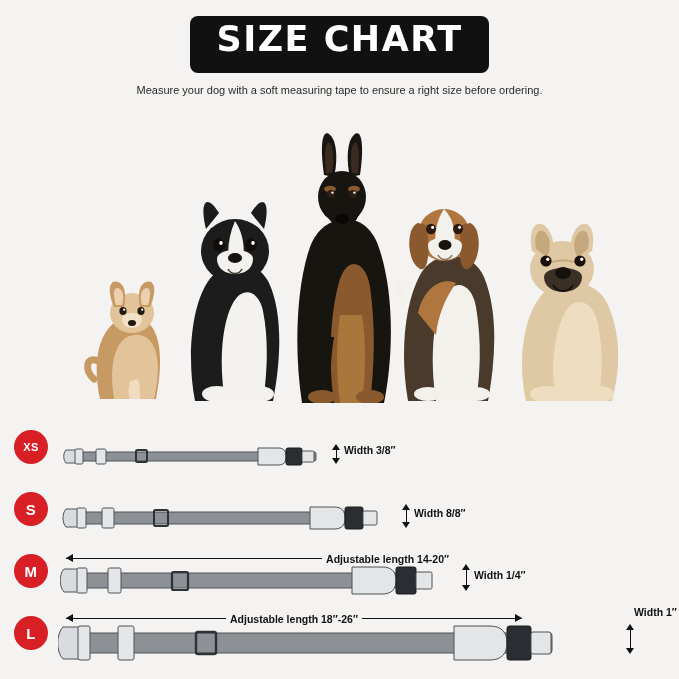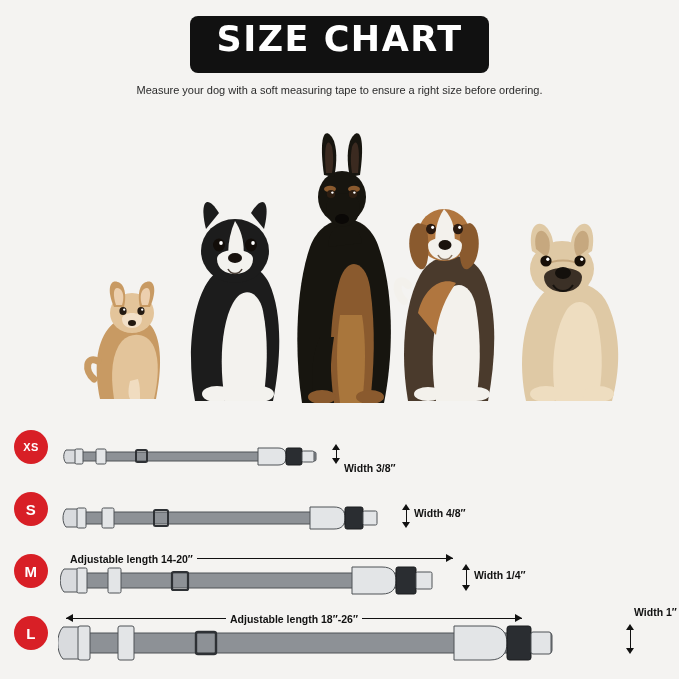--- a/index.html
+++ b/index.html
@@ -341,21 +341,21 @@
             <rect x="224" y="6" width="16" height="17" rx="2" fill="#2a2d31" stroke="#1a1c1f" stroke-width="1"></rect>
             <rect x="240" y="9" width="12" height="11" rx="1.5" fill="#e3e5e7" stroke="#4f5357" stroke-width="1"></rect>
           </g>
         </svg>
       </div>
 
       <div>
         <div class="vbar up" style="left:332px; top:26px;"></div>
         <div class="vline" style="left:335.5px; top:30px; height:10px;"></div>
         <div class="vbar down" style="left:332px; top:40px;"></div>
-        <span class="width-label" style="left:344px; top:44px;">Width 3/8″</span>
+        <span class="width-label" style="left:344px; top:26px;">Width 3/8″</span>
       </div>
     </div>
 
     <div class="row" style="top:62px;">
       <div class="badge">S</div>
 
 
       <div class="collar-wrap" style="left:62px; top:22px; width:338px;">
         <svg width="338" height="34" viewBox="0 0 338 34">
           <g>
@@ -368,32 +368,32 @@
             <rect x="283" y="5" width="18" height="22" rx="2" fill="#2a2d31" stroke="#1a1c1f" stroke-width="1"></rect>
             <rect x="301" y="9" width="14" height="14" rx="1.5" fill="#e3e5e7" stroke="#4f5357" stroke-width="1"></rect>
           </g>
         </svg>
       </div>
 
       <div>
         <div class="vbar up" style="left:402px; top:24px;"></div>
         <div class="vline" style="left:405.5px; top:28px; height:14px;"></div>
         <div class="vbar down" style="left:402px; top:42px;"></div>
-        <span class="width-label" style="left:414px; top:27px;">Width 4/8″</span>
+        <span class="width-label" style="left:414px; top:27px;">Width 8/8″</span>
       </div>
     </div>
 
     <div class="row" style="top:124px;">
       <div class="badge">M</div>
 
       <div class="dimline" style="left:66px; width:387px; top:8px;">
         <div class="dim-rule"></div>
         <div class="arrow-l"></div>
         <div class="arrow-r"></div>
-        <div style="width:100%; text-align:left;">
+        <div style="width:100%; text-align:right;">
           <span class="dim-label">Adjustable length 14-20″</span>
         </div>
       </div>
 
       <div class="collar-wrap" style="left:60px; top:20px; width:402px;">
         <svg width="402" height="38" viewBox="0 0 402 38">
           <g>
             <rect x="22" y="11" width="344" height="15" rx="2" fill="#8d9196" stroke="#4f5357" stroke-width="1"></rect>
             <path d="M4 7 L18 7 L18 30 L4 30 C-1 25 -1 12 4 7 Z" fill="#d9dbde" stroke="#4f5357" stroke-width="1"></path>
             <rect x="17" y="6" width="10" height="25" rx="1.5" fill="#e3e5e7" stroke="#4f5357" stroke-width="1"></rect>

